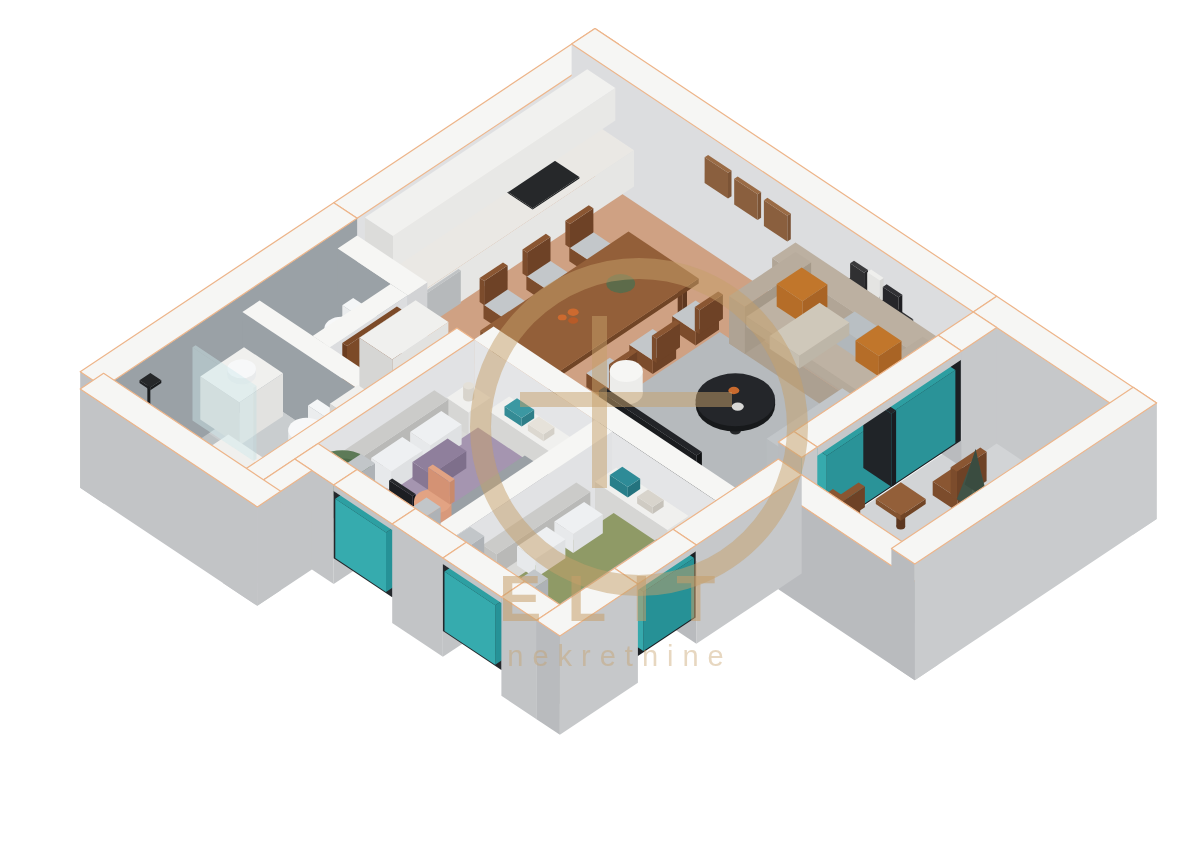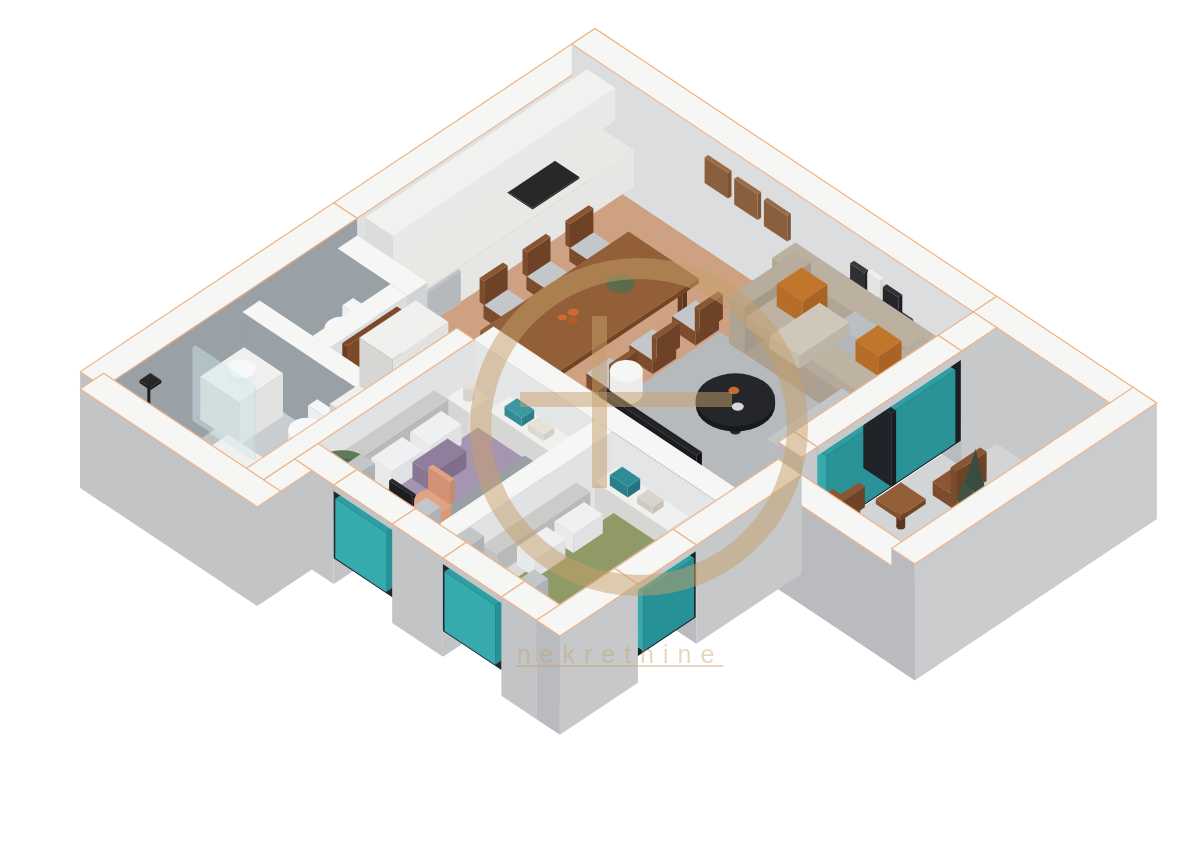--- a/index.html
+++ b/index.html
@@ -5,21 +5,21 @@
   html,body{margin:0;padding:0;background:#ffffff;font-family:"Liberation Sans",sans-serif;}
   .stage{position:relative;width:1200px;height:854px;background:#ffffff;overflow:hidden;}
   #iso{position:absolute;left:0;top:0;}
   .watermark{position:absolute;left:0;top:0;width:1200px;height:854px;pointer-events:none;}
   .wm-ring{position:absolute;left:470px;top:258px;width:296px;height:296px;border:21px solid rgba(198,159,105,0.50);border-radius:50%;}
   .wm-bar-h{position:absolute;left:520px;top:392px;width:212px;height:15px;background:rgba(198,159,105,0.50);}
   .wm-bar-v{position:absolute;left:592px;top:316px;width:15px;height:172px;background:rgba(198,159,105,0.50);}
   .wm-title{position:absolute;left:440px;top:562px;width:360px;text-align:center;
     font-size:64px;font-weight:bold;letter-spacing:26px;color:rgba(198,159,105,0.55);}
   .wm-sub{position:absolute;left:440px;top:640px;width:360px;text-align:center;
-    font-size:25px;font-weight:normal;letter-spacing:9px;color:rgba(198,159,105,0.42);text-decoration:underline;}
+    font-size:29px;font-weight:normal;letter-spacing:9px;color:rgba(198,159,105,0.42);}
 </style>
 </head>
 <body>
 
 <div class="stage">
   <svg id="iso" width="1200" height="854" viewBox="0 0 1200 854">
       <polygon points="595.0,150.0 973.3,402.2 735.4,560.8 357.1,308.6" fill="#cfa183"></polygon>
       <polygon points="719.8,332.0 889.1,444.8 754.1,534.8 584.9,422.0" fill="#b6babd"></polygon>
       <polygon points="427.3,355.4 493.6,399.6 396.1,464.6 329.8,420.4" fill="#c89b7e"></polygon>
       <polygon points="337.6,321.6 390.6,357.0 312.6,409.0 259.6,373.6" fill="#c9cdcf"></polygon>
@@ -445,15 +445,16 @@
       <polygon points="614.5,568.3 637.9,583.9 637.9,589.9 614.5,574.3" fill="#b9bbbe"></polygon>
       <polygon points="673.0,529.3 696.4,544.9 637.9,583.9 614.5,568.3" fill="#f6f6f4" stroke="#edb58a" stroke-width="1.2" stroke-linejoin="round"></polygon>
       <polygon points="637.9,583.9 559.9,635.9 559.9,734.8 637.9,682.8" fill="#c6c8ca"></polygon>
       <polygon points="536.5,620.3 559.9,635.9 559.9,734.8 536.5,719.2" fill="#b9bbbe"></polygon>
       <polygon points="614.5,568.3 637.9,583.9 559.9,635.9 536.5,620.3" fill="#f6f6f4" stroke="#edb58a" stroke-width="1.2" stroke-linejoin="round"></polygon>
     </svg>
   <div class="watermark">
     <div class="wm-ring"></div>
     <div class="wm-bar-v"></div>
     <div class="wm-bar-h"></div>
+    <div class="wm-title">ELIT</div>
     <div class="wm-sub">nekretnine</div>
   </div>
 </div>
 
 </body></html>

